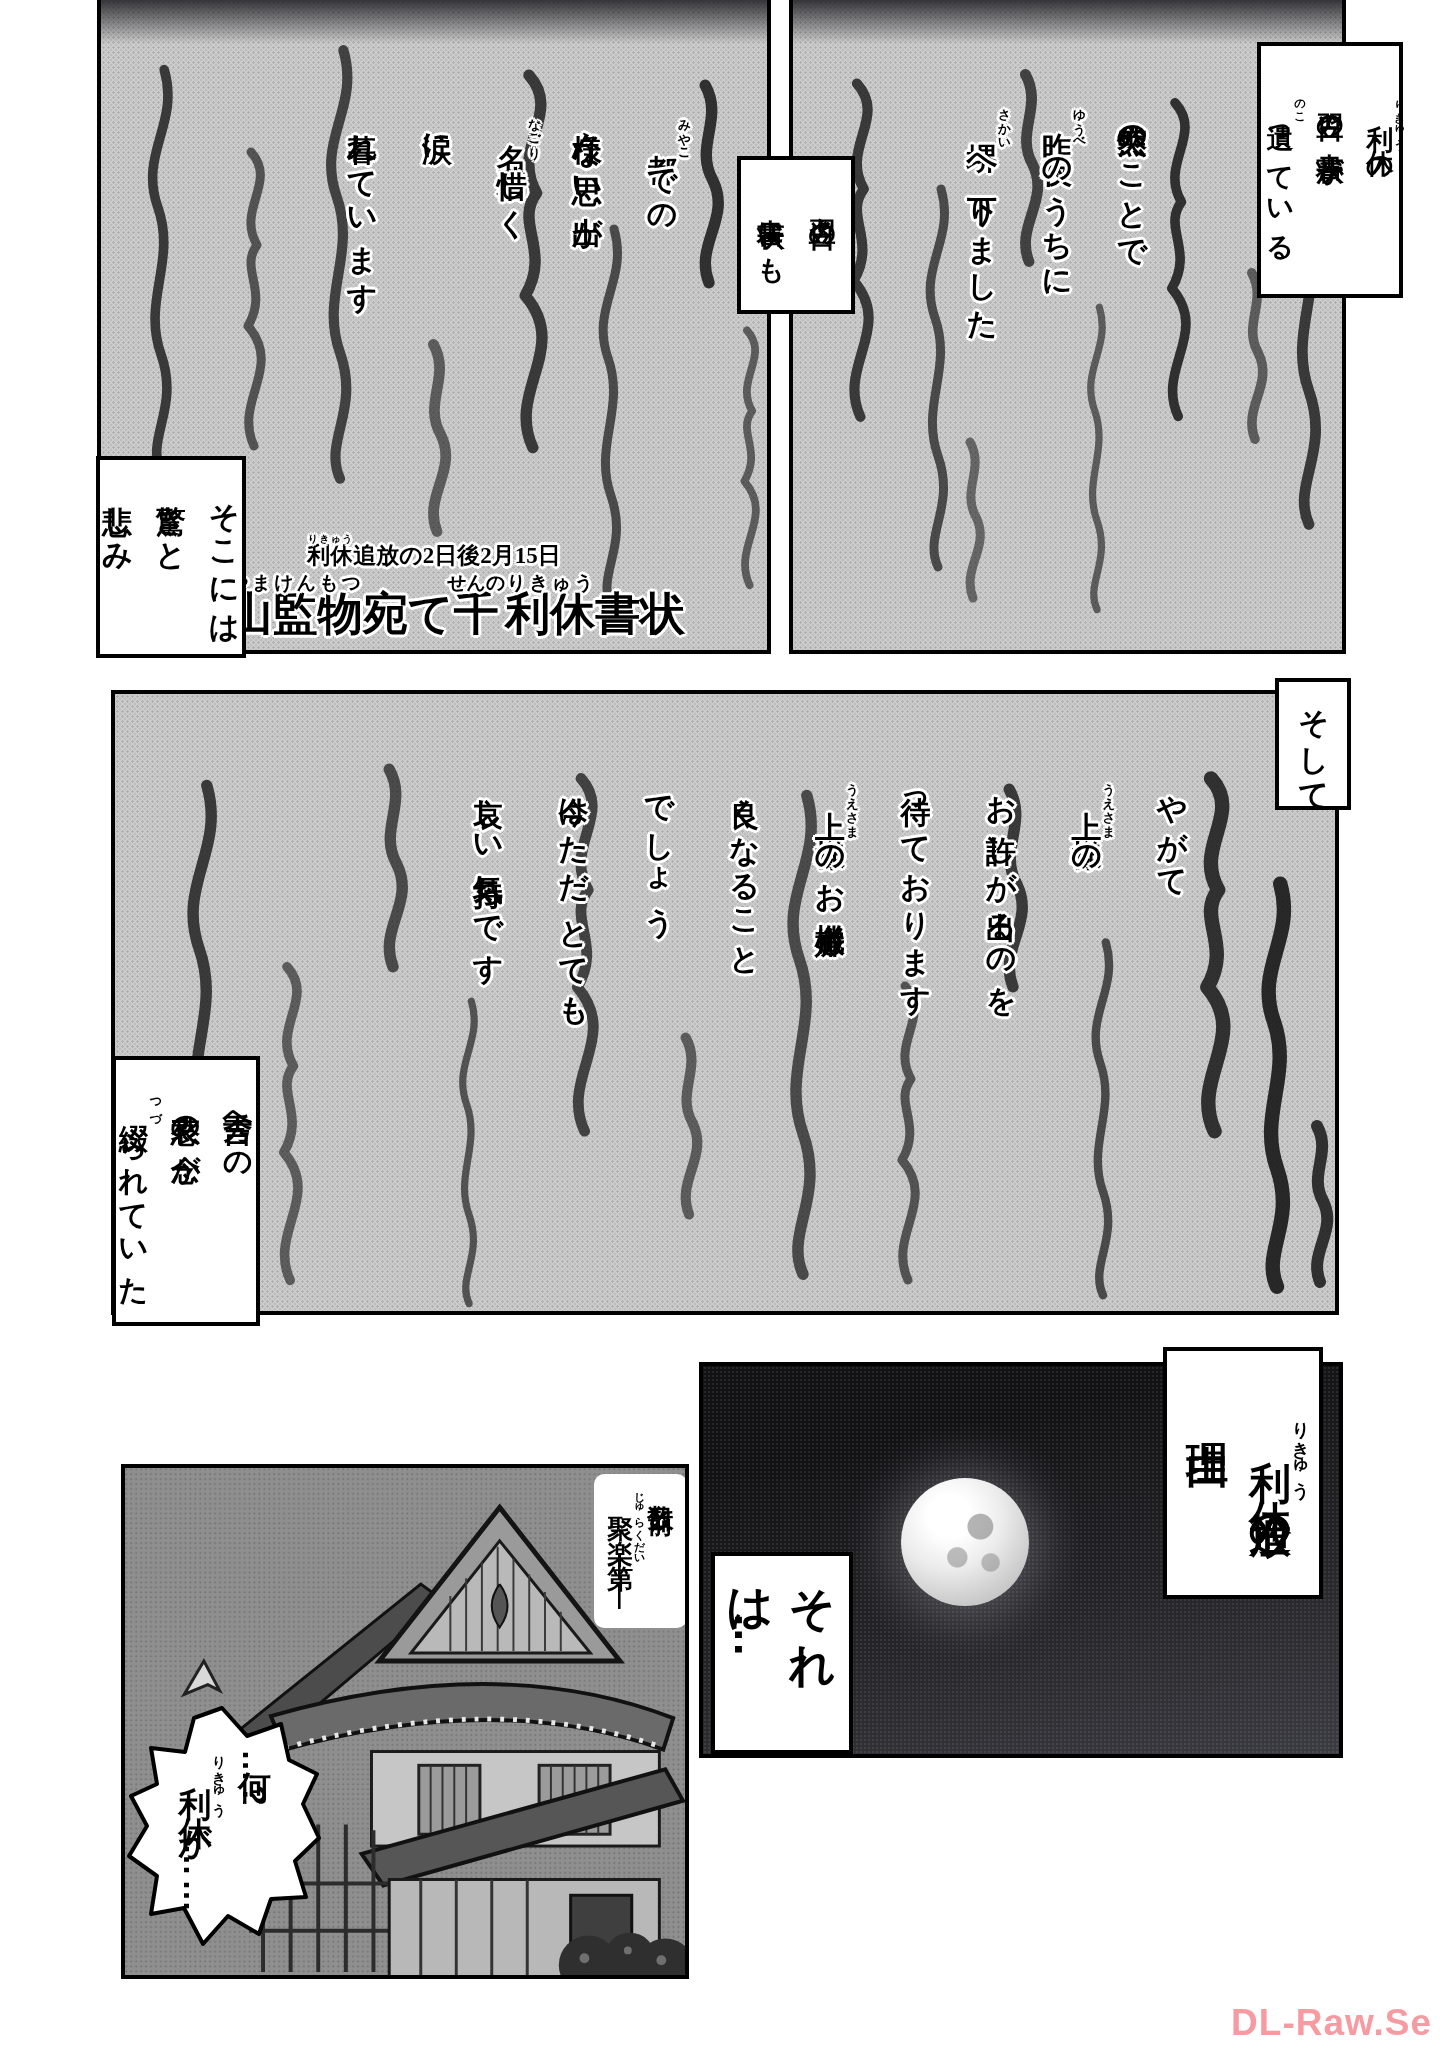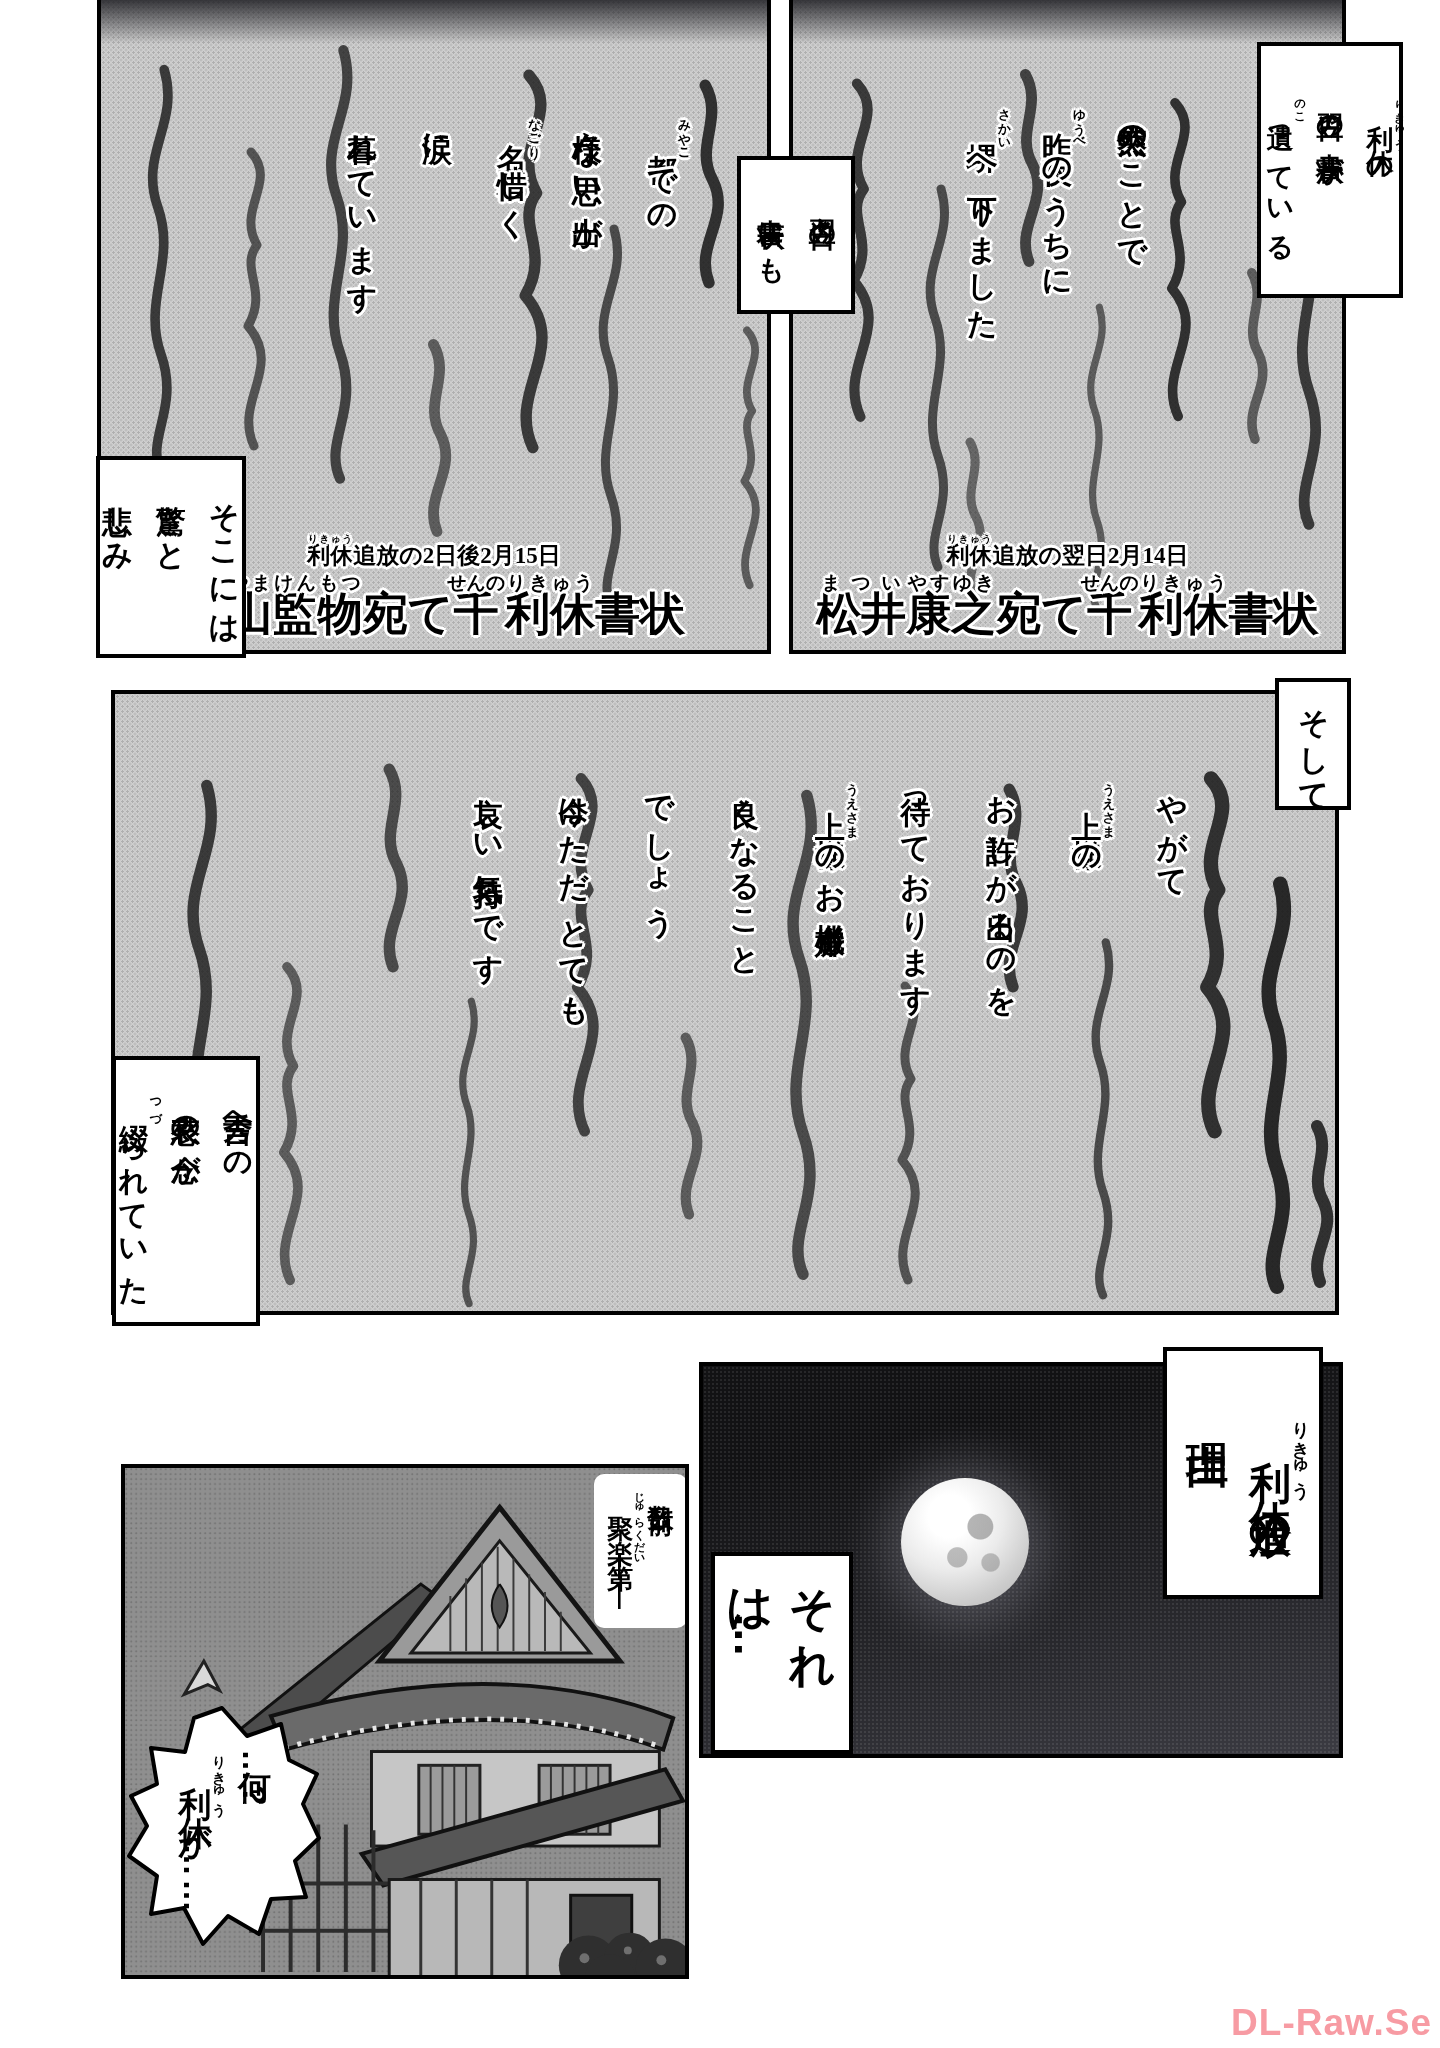--- a/index.html
+++ b/index.html
@@ -114,24 +114,20 @@
       <use href="#cs2" class="stk" transform="translate(30,70) scale(1.7)" opacity=".8"></use>
       <use href="#cs1" class="stk" transform="translate(115,180) scale(1.5)" opacity=".7"></use>
       <use href="#cs3" class="stk" transform="translate(200,60) scale(1.8)" opacity=".75"></use>
       <use href="#cs1" class="stk" transform="translate(280,300) scale(1.2)" opacity=".6"></use>
       <use href="#cs2" class="stk" transform="translate(350,90) scale(1.6)" opacity=".85"></use>
       <use href="#cs3" class="stk" transform="translate(430,260) scale(1.6)" opacity=".6"></use>
       <use href="#cs1" class="stk" transform="translate(480,60) scale(1.8)" opacity=".8"></use>
       <use href="#cs3" class="stk" transform="translate(150,430) scale(1.5)" opacity=".55"></use>
     </svg>
     <div id="overlay-right" class="overlay-text outlined" style="right:172px;top:100px;height:470px;">突然のことで<br><ruby><span>昨夜</span><rt>ゆうべ</rt></ruby>のうちに<br><ruby><span>堺</span><rt>さかい</rt></ruby>へ下りました</div>
-    <div class="caption">
-      <div class="date outlined"><ruby><span>利休</span><rt>りきゅう</rt></ruby>追放の翌日2月14日</div>
-      <div class="title outlined"><ruby><span>松井</span><rt>まつい</rt></ruby><ruby><span>康之</span><rt>やすゆき</rt></ruby>宛て<ruby><span>千</span><rt>せんの</rt></ruby><ruby><span>利休</span><rt>りきゅう</rt></ruby>書状</div>
-    </div>
   </div>
 
   <div id="panel-letter-mid" class="panel paper">
     <svg class="cal">
       <use href="#cs1" class="stk" transform="translate(50,80) scale(1.9)" opacity=".8"></use>
       <use href="#cs2" class="stk" transform="translate(140,260) scale(1.6)" opacity=".6"></use>
       <use href="#cs3" class="stk" transform="translate(240,60) scale(1.9)" opacity=".7"></use>
       <use href="#cs1" class="stk" transform="translate(330,300) scale(1.2)" opacity=".65"></use>
       <use href="#cs2" class="stk" transform="translate(430,70) scale(1.8)" opacity=".75"></use>
       <use href="#cs3" class="stk" transform="translate(540,330) scale(1.7)" opacity=".6"></use>

